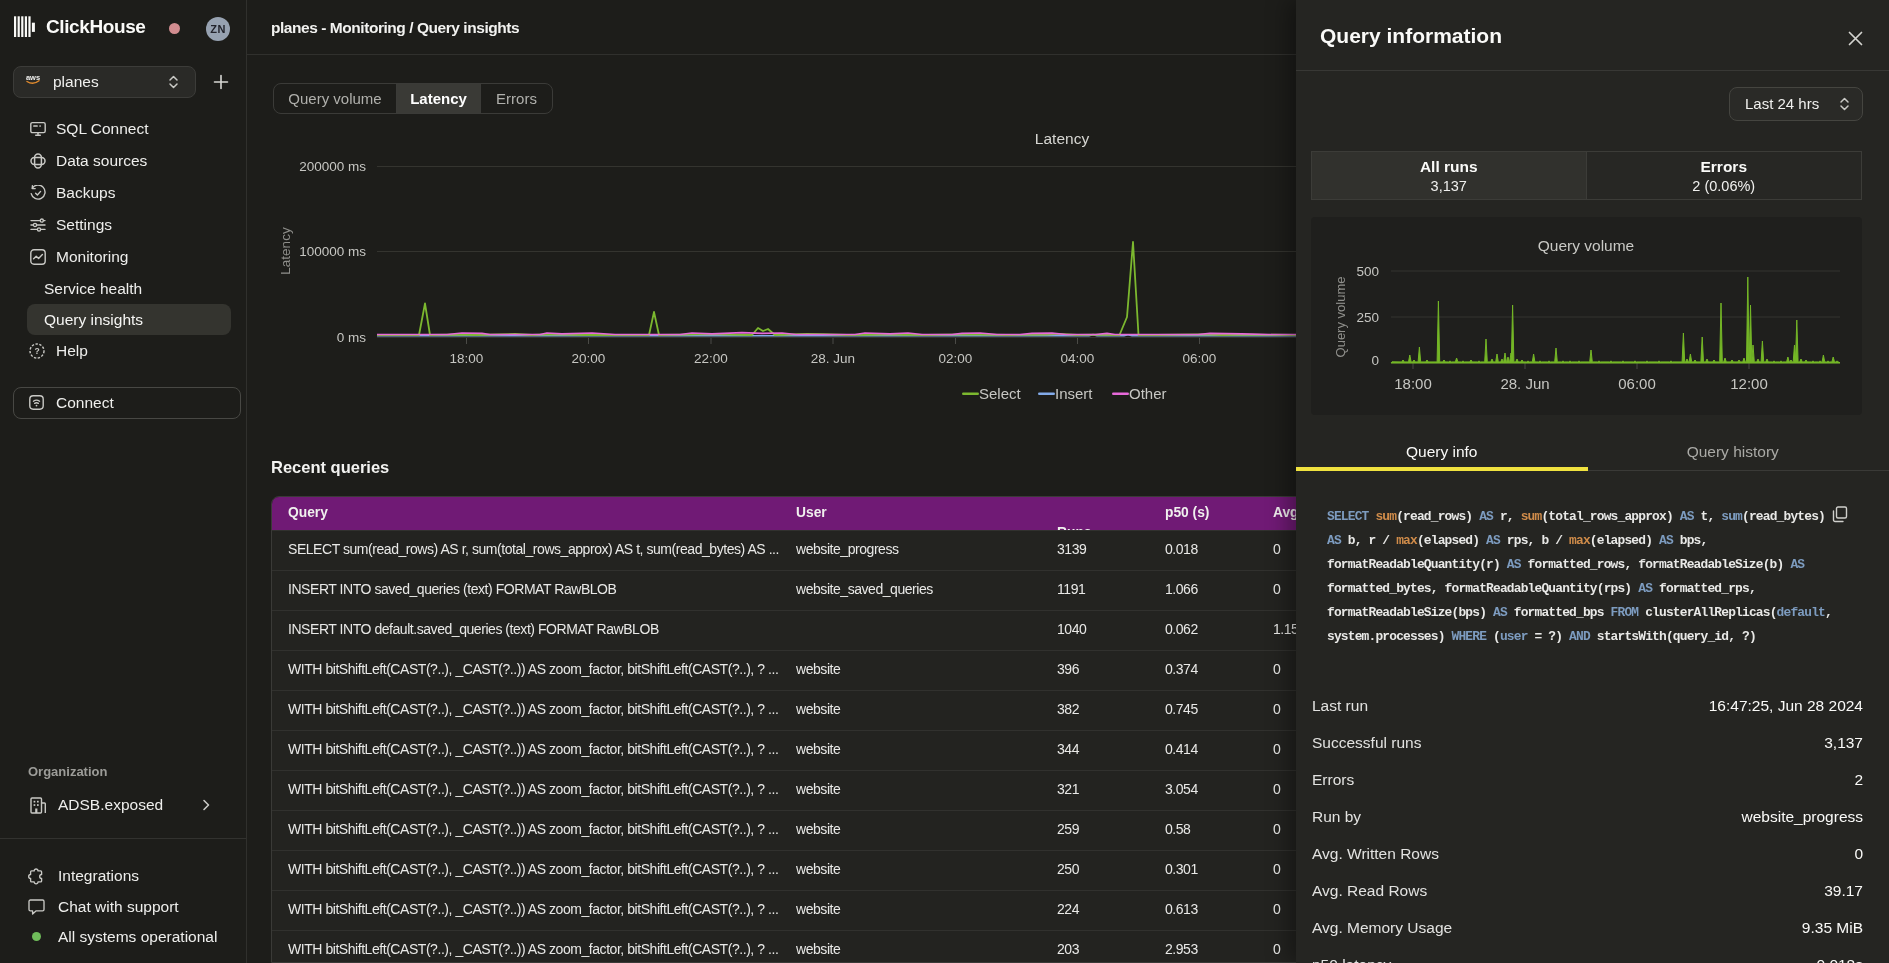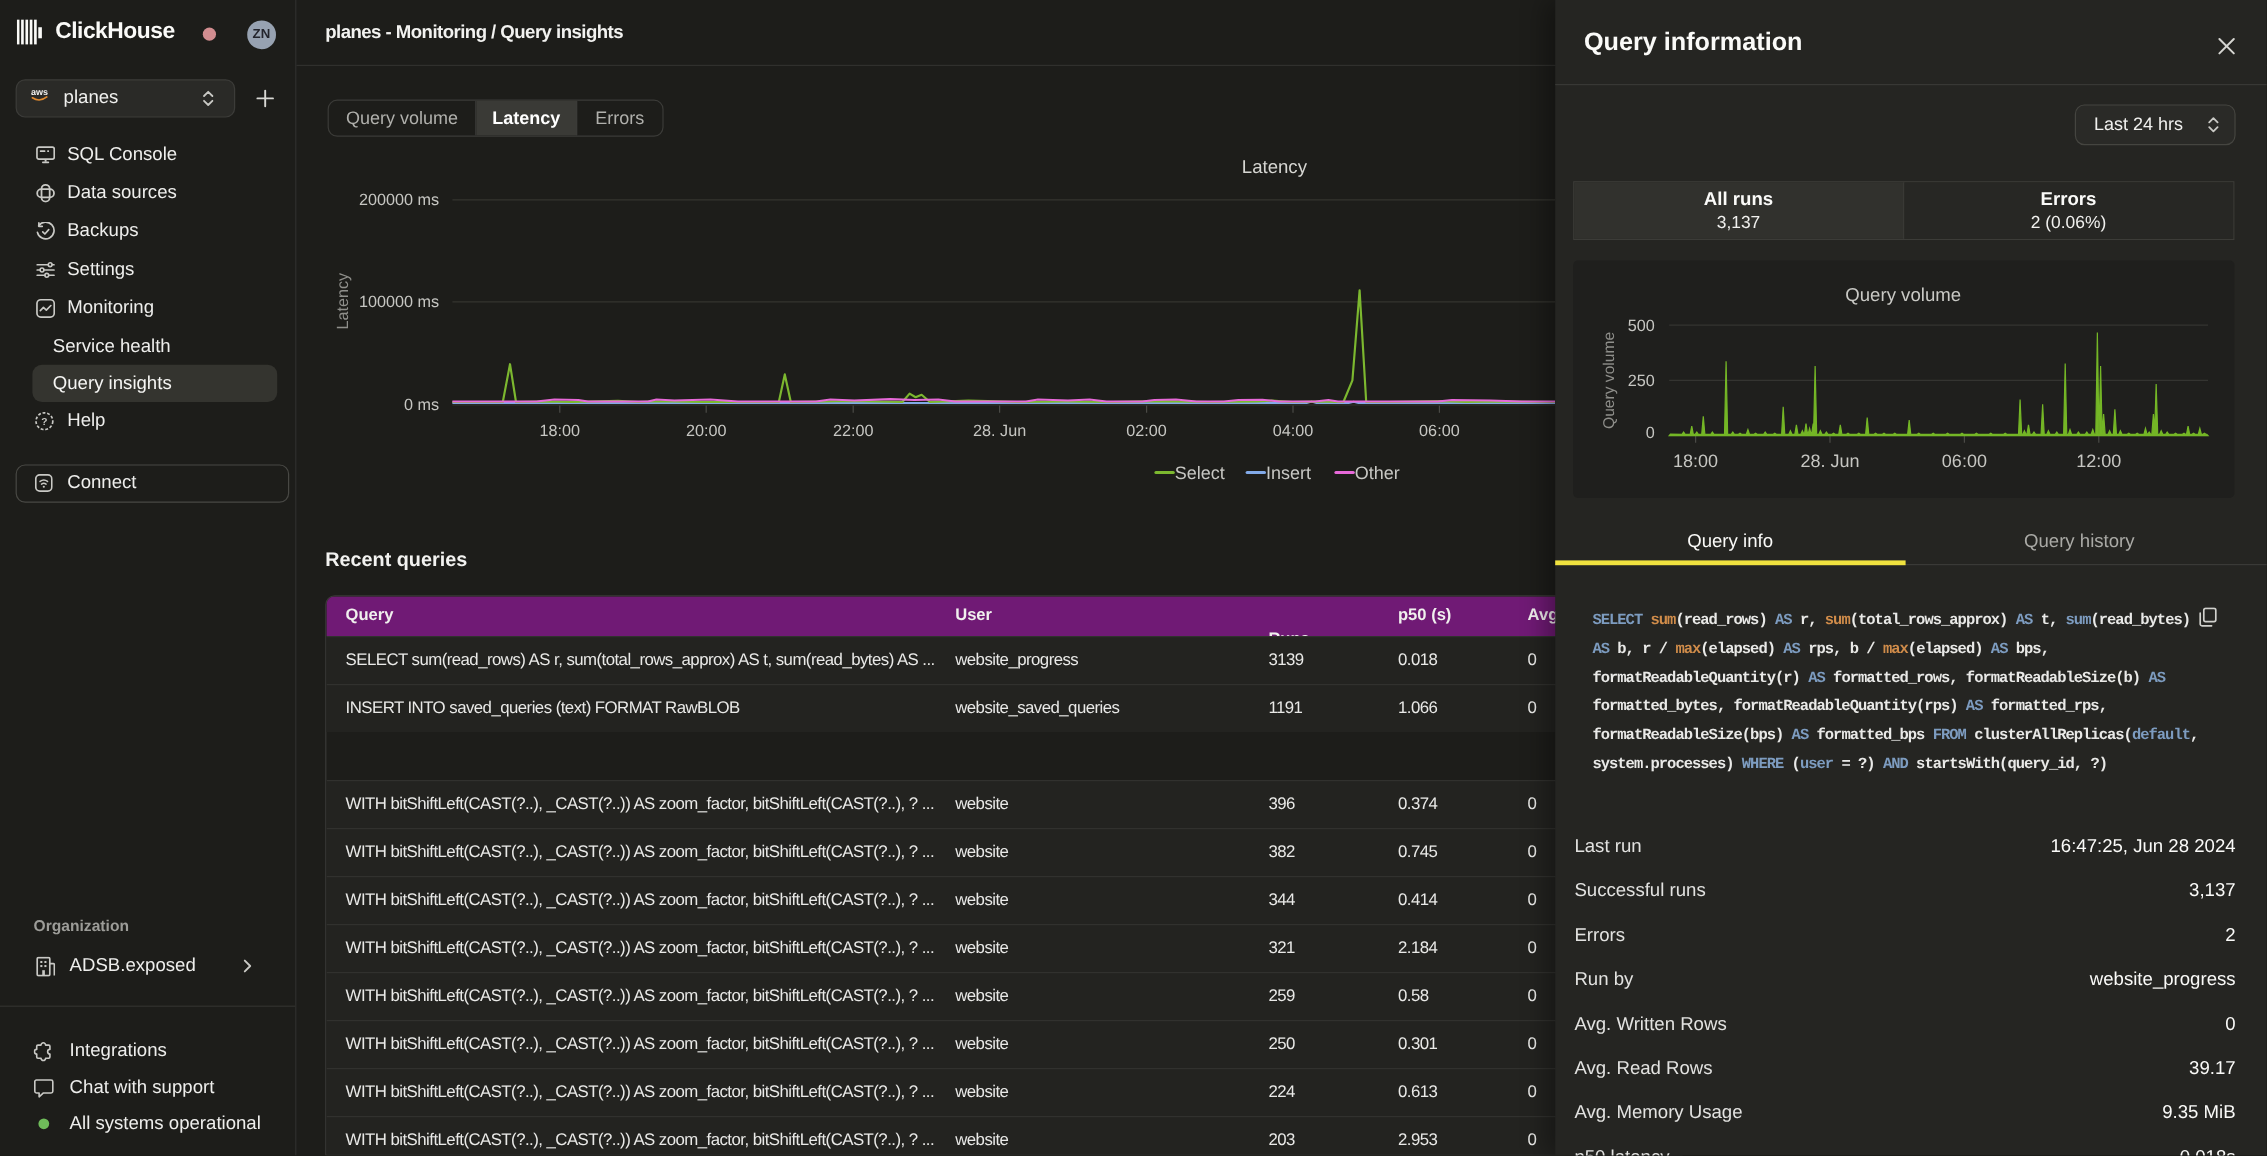--- a/index.html
+++ b/index.html
@@ -51,21 +51,21 @@
     <path d="M8 1.5 V14.5 M1.5 8 H14.5" stroke="#d8d8d4" stroke-width="1.6" stroke-linecap="round"></path>
   </svg>
 
   <svg class="abs" style="left:30px;top:121px;" width="16" height="16" viewBox="0 0 16 16">
     <rect x="0.8" y="1.6" width="14.4" height="10" rx="1.6" stroke="#c9c9c5" stroke-width="1.4" fill="none"></rect>
     <rect x="3.2" y="4.2" width="4.6" height="1.5" rx="0.5" fill="#c9c9c5"></rect>
     <rect x="9.3" y="4.2" width="1.6" height="1.5" rx="0.5" fill="#c9c9c5"></rect>
     <rect x="7.2" y="11.6" width="1.6" height="2.2" fill="#c9c9c5"></rect>
     <rect x="5" y="13.6" width="6" height="1.4" rx="0.7" fill="#c9c9c5"></rect>
   </svg>
-  <div class="abs" style="left:56px;top:120px;font-size:15.5px;color:#eeeeec;">SQL Console</div>
+  <div class="abs" style="left:56px;top:120px;font-size:15.5px;color:#eeeeec;">SQL Connect</div>
 
   <svg class="abs" style="left:30px;top:153px;" width="16" height="16" viewBox="0 0 16 16">
     <g stroke="#c9c9c5" stroke-width="1.5" fill="none">
       <rect x="1" y="4.6" width="14" height="6.8" rx="3.4"></rect>
       <rect x="4.6" y="1" width="6.8" height="14" rx="3.4"></rect>
     </g>
   </svg>
   <div class="abs" style="left:56px;top:152px;font-size:15.5px;color:#eeeeec;">Data sources</div>
 
   <svg class="abs" style="left:30px;top:185px;" width="16" height="16" viewBox="0 0 16 16">
@@ -218,20 +218,27 @@
         <span class="c4">0.018</span>
         <span class="c5">0</span>
       </div>
     <div class="trow" style="top:73px">
         <span class="c1">INSERT INTO saved_queries (text) FORMAT RawBLOB</span>
         <span class="c2">website_saved_queries</span>
         <span class="c3">1191</span>
         <span class="c4">1.066</span>
         <span class="c5">0</span>
       </div>
+    <div class="trow" style="top:113px">
+        <span class="c1">INSERT INTO default.saved_queries (text) FORMAT RawBLOB</span>
+        <span class="c2"></span>
+        <span class="c3">1040</span>
+        <span class="c4">0.062</span>
+        <span class="c5">1.15</span>
+      </div>
     <div class="trow" style="top:153px">
         <span class="c1">WITH bitShiftLeft(CAST(?..), _CAST(?..)) AS zoom_factor, bitShiftLeft(CAST(?..), ? ...</span>
         <span class="c2">website</span>
         <span class="c3">396</span>
         <span class="c4">0.374</span>
         <span class="c5">0</span>
       </div>
     <div class="trow" style="top:193px">
         <span class="c1">WITH bitShiftLeft(CAST(?..), _CAST(?..)) AS zoom_factor, bitShiftLeft(CAST(?..), ? ...</span>
         <span class="c2">website</span>
@@ -243,21 +250,21 @@
         <span class="c1">WITH bitShiftLeft(CAST(?..), _CAST(?..)) AS zoom_factor, bitShiftLeft(CAST(?..), ? ...</span>
         <span class="c2">website</span>
         <span class="c3">344</span>
         <span class="c4">0.414</span>
         <span class="c5">0</span>
       </div>
     <div class="trow" style="top:273px">
         <span class="c1">WITH bitShiftLeft(CAST(?..), _CAST(?..)) AS zoom_factor, bitShiftLeft(CAST(?..), ? ...</span>
         <span class="c2">website</span>
         <span class="c3">321</span>
-        <span class="c4">2.184</span>
+        <span class="c4">3.054</span>
         <span class="c5">0</span>
       </div>
     <div class="trow" style="top:313px">
         <span class="c1">WITH bitShiftLeft(CAST(?..), _CAST(?..)) AS zoom_factor, bitShiftLeft(CAST(?..), ? ...</span>
         <span class="c2">website</span>
         <span class="c3">259</span>
         <span class="c4">0.58</span>
         <span class="c5">0</span>
       </div>
     <div class="trow" style="top:353px">

